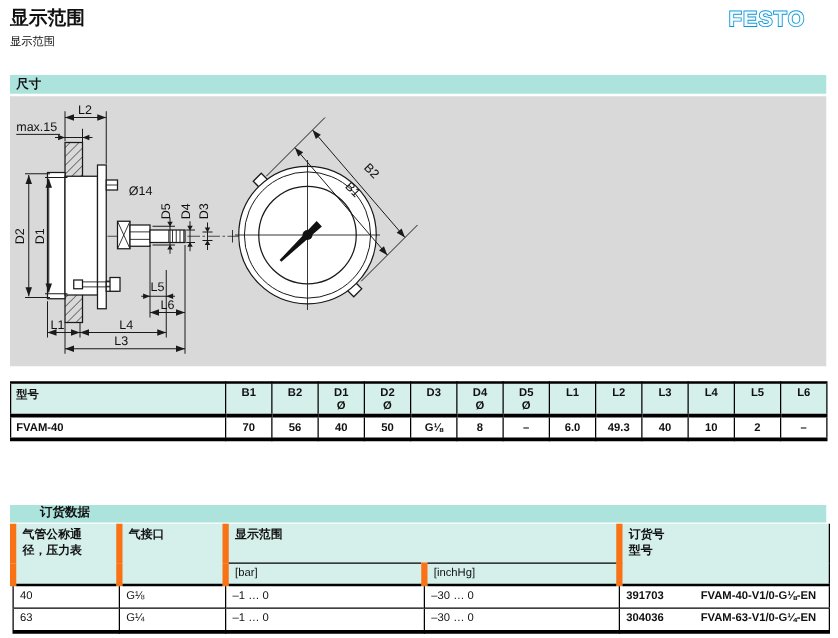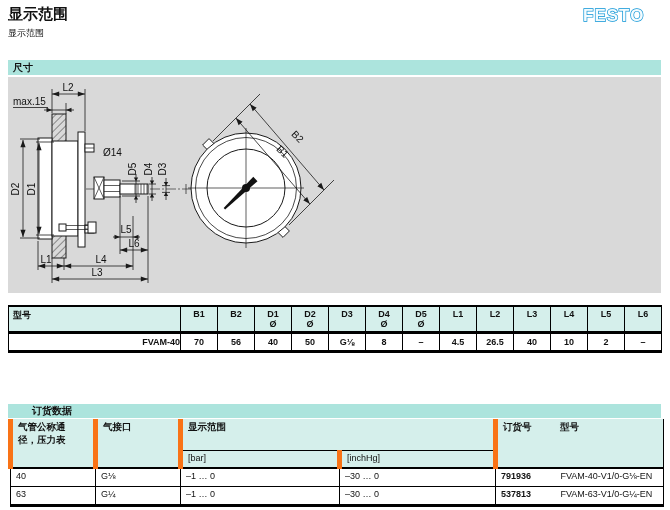--- a/index.html
+++ b/index.html
@@ -20,35 +20,35 @@
   table{border-collapse:collapse;table-layout:fixed;width:653px;}
   .t1{border-top:2px solid #000;border-bottom:3px solid #000;
       border-left:1px solid #000;border-right:1px solid #000;}
   .t1 th{background:#d5efeb;border-left:1px solid #000;border-bottom:3px solid #000;
          font-size:9px;font-weight:bold;padding:2px 0 1px 0;vertical-align:top;text-align:center;}
   .t1 th.model-h{text-align:left;padding-left:4px;}
   .t1 th .lbl{display:block;}
   .t1 th .sub{display:block;min-height:11px;font-weight:bold;}
   .t1 td{border-left:1px solid #000;border-top:1px solid #000;height:16px;
          font-size:9px;font-weight:bold;text-align:center;padding:0;}
-  .t1 td.model{text-align:right;padding-left:4px;}
+  .t1 td.model{text-align:left;padding-left:4px;}
   .t2{border-left:1px solid #000;border-right:1px solid #000;border-bottom:3px solid #000;}
   .t2 th{background:#d5efeb;border-left:5px solid #f97316;font-size:9.5px;font-weight:bold;
          text-align:left;padding:2px 0 0 5px;vertical-align:top;}
   .t2 tr.h1 th{height:29px;}
   .t2 th.spanh{border-bottom:1px solid #000;}
   .t2 tr.h2 th{height:14px;font-weight:normal;font-size:9px;}
   .t2 td{border-left:1px solid #000;border-top:1px solid #000;height:15px;
          font-size:9px;text-align:left;padding:2px 0 0 5px;vertical-align:top;}
   .t2 tbody tr:first-child td{border-top:2px solid #000;}
   .hline2{display:block;}
-  .two{display:flex;}
+  .two{display:flex;flex-direction:column;}
   .two .a{width:57px;}
   .pn{display:inline-block;width:57px;font-weight:bold;}
-  .ty{font-weight:normal;text-align:right;}
+  .ty{font-weight:bold;text-align:right;}
   
   .part{fill:#fff;stroke:#1a1a1a;stroke-width:1;}
   .partthin{fill:none;stroke:#1a1a1a;stroke-width:0.8;}
   .thin{fill:none;stroke:#1a1a1a;stroke-width:0.7;}
   .dim{fill:none;stroke:#1a1a1a;stroke-width:0.8;}
   .tri{fill:#1a1a1a;stroke:none;}
   .cl{fill:none;stroke:#1a1a1a;stroke-width:0.6;stroke-dasharray:10 2 2 2;}
   .dl{font-size:10px;fill:#111;}
 </style>
 </head>
@@ -245,22 +245,22 @@
   <tbody>
     <tr>
       <td class="model">FVAM-40</td>
       <td>70</td>
       <td>56</td>
       <td>40</td>
       <td>50</td>
       <td>G⅛</td>
       <td>8</td>
       <td>–</td>
-      <td>4.5</td>
-      <td>26.5</td>
+      <td>6.0</td>
+      <td>49.3</td>
       <td>40</td>
       <td>10</td>
       <td>2</td>
       <td>–</td>
     </tr>
   </tbody>
 </table>
 </div>
 
 <div class="abs band band-order">
@@ -296,29 +296,29 @@
       <th>[inchHg]</th>
     </tr>
   </thead>
   <tbody>
     <tr>
       <td>40</td>
       <td>G⅛</td>
       <td>–1 … 0</td>
       <td>–30 … 0</td>
       <td>
-        <span class="pn">791936</span>
+        <span class="pn">391703</span>
         <span class="ty">FVAM-40-V1/0-G⅛-EN</span>
       </td>
     </tr>
     <tr>
       <td>63</td>
       <td>G¼</td>
       <td>–1 … 0</td>
       <td>–30 … 0</td>
       <td>
-        <span class="pn">537813</span>
+        <span class="pn">304036</span>
         <span class="ty">FVAM-63-V1/0-G¼-EN</span>
       </td>
     </tr>
   </tbody>
 </table>
 </div>
 
 </body></html>

